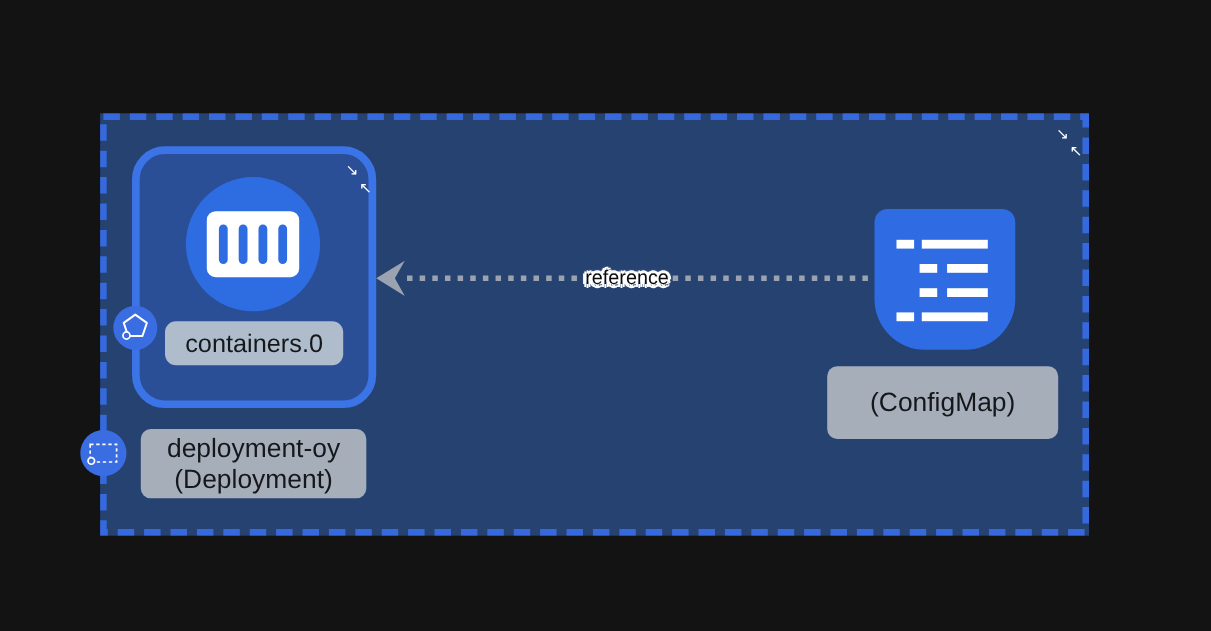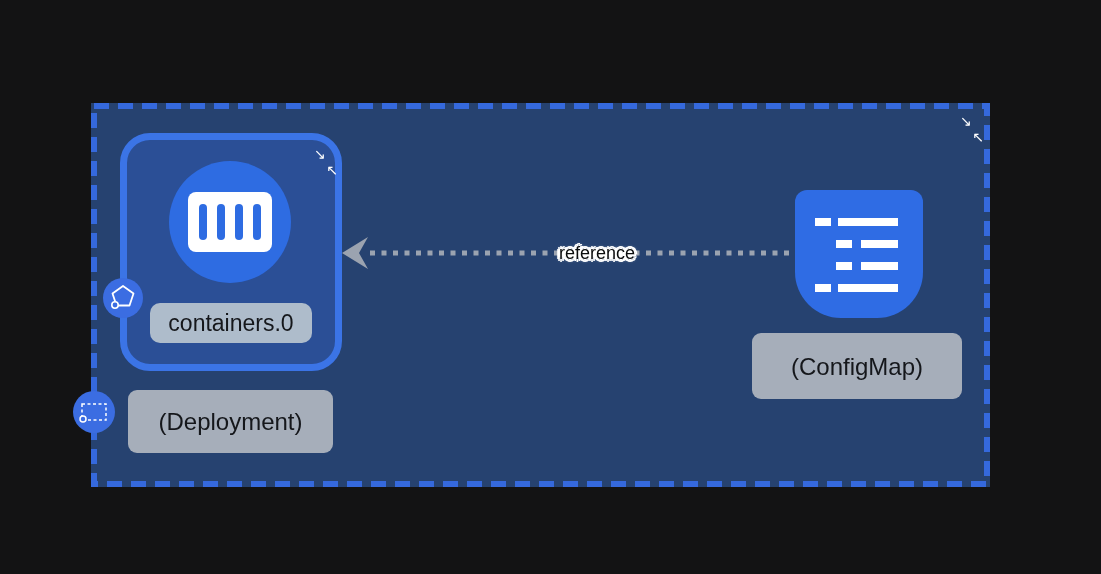--- a/index.html
+++ b/index.html
@@ -37,21 +37,21 @@
   }
   .cont-icon i{display:block;width:8px;height:36px;background:#2e6ce2;border-radius:4px;}
   
   .tag{
     position:absolute;display:flex;flex-direction:column;
     align-items:center;justify-content:center;
     background:#a6aeba;border-radius:9px;color:#15171b;
     font-size:24px;line-height:29px;text-align:center;
   }
   .sub-tag{
-    left:23px;top:163px;width:162px;height:40px;
+    left:23px;top:152px;width:162px;height:40px;
     background:#aebccb;border-radius:10px;font-size:23px;
   }
   .dep-tag{left:37px;top:287px;width:205px;height:63px;}
   .cm-tag{left:661px;top:230px;width:210px;height:66px;}
   .ns-tag{left:452px;top:505px;width:180px;height:61px;background:#9c9c9e;}
   
   .badge{
     position:absolute;border-radius:50%;background:#3b6de2;
     display:flex;align-items:center;justify-content:center;
   }
@@ -67,21 +67,21 @@
   .cm .r1b{left:43px;top:28px;width:60px;}
   .cm .r2a{left:41px;top:50px;width:16px;}
   .cm .r2b{left:66px;top:50px;width:37px;}
   .cm .r3a{left:41px;top:72px;width:16px;}
   .cm .r3b{left:66px;top:72px;width:37px;}
   .cm .r4a{left:20px;top:94px;width:16px;}
   .cm .r4b{left:43px;top:94px;width:60px;}
   
   .edge-svg{position:absolute;left:0;top:0;pointer-events:none;}
   .edge-label{
-    position:absolute;left:506px;top:150px;transform:translate(-50%,-50%);
+    position:absolute;left:479px;top:150px;transform:translate(-50%,-50%);
     font-size:18px;color:#0b0c0d;white-space:nowrap;
     text-shadow:
       -2px -2px 0 #fff, 2px -2px 0 #fff, -2px 2px 0 #fff, 2px 2px 0 #fff,
       -3px 0 0 #fff, 3px 0 0 #fff, 0 -3px 0 #fff, 0 3px 0 #fff,
       0 0 4px #fff, 0 0 4px #fff;
   }
 </style>
 </head>
 <body>
 
@@ -117,20 +117,21 @@
 
       <span class="badge pod-badge">
         <svg width="40" height="40" viewBox="0 0 40 40">
           <polygon points="20,8 30.5,15.5 26.5,27.5 13.5,27.5 9.5,15.5" fill="none" stroke="#ffffff" stroke-width="1.8" stroke-linejoin="round"></polygon>
           <circle cx="12" cy="27" r="3.2" fill="#3b6de2" stroke="#ffffff" stroke-width="1.6"></circle>
         </svg>
       </span>
     </div>
 
     <div class="tag dep-tag">
+      <div>deployment-oy</div>
       <div>(Deployment)</div>
     </div>
 
     <span class="badge kind-badge">
       <svg width="42" height="42" viewBox="0 0 42 42">
         <rect x="9" y="13" width="24" height="16" fill="none" stroke="#ffffff" stroke-width="1.5" stroke-dasharray="3 2.5"></rect>
         <circle cx="10" cy="28" r="3" fill="#3b6de2" stroke="#ffffff" stroke-width="1.5"></circle>
       </svg>
     </span>
 

